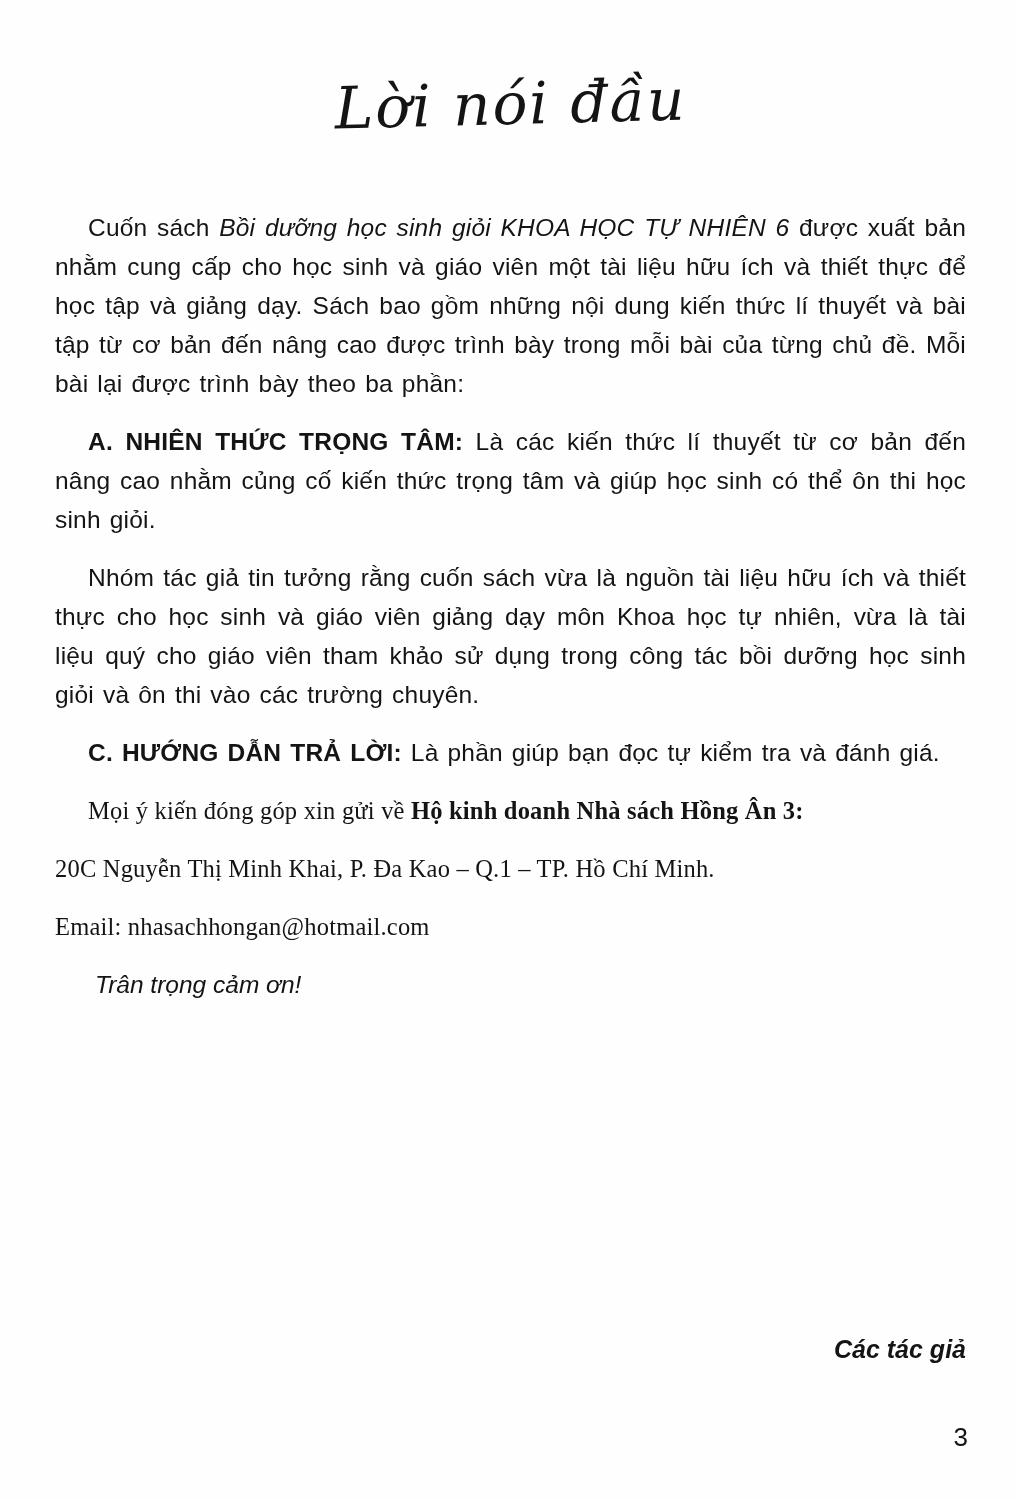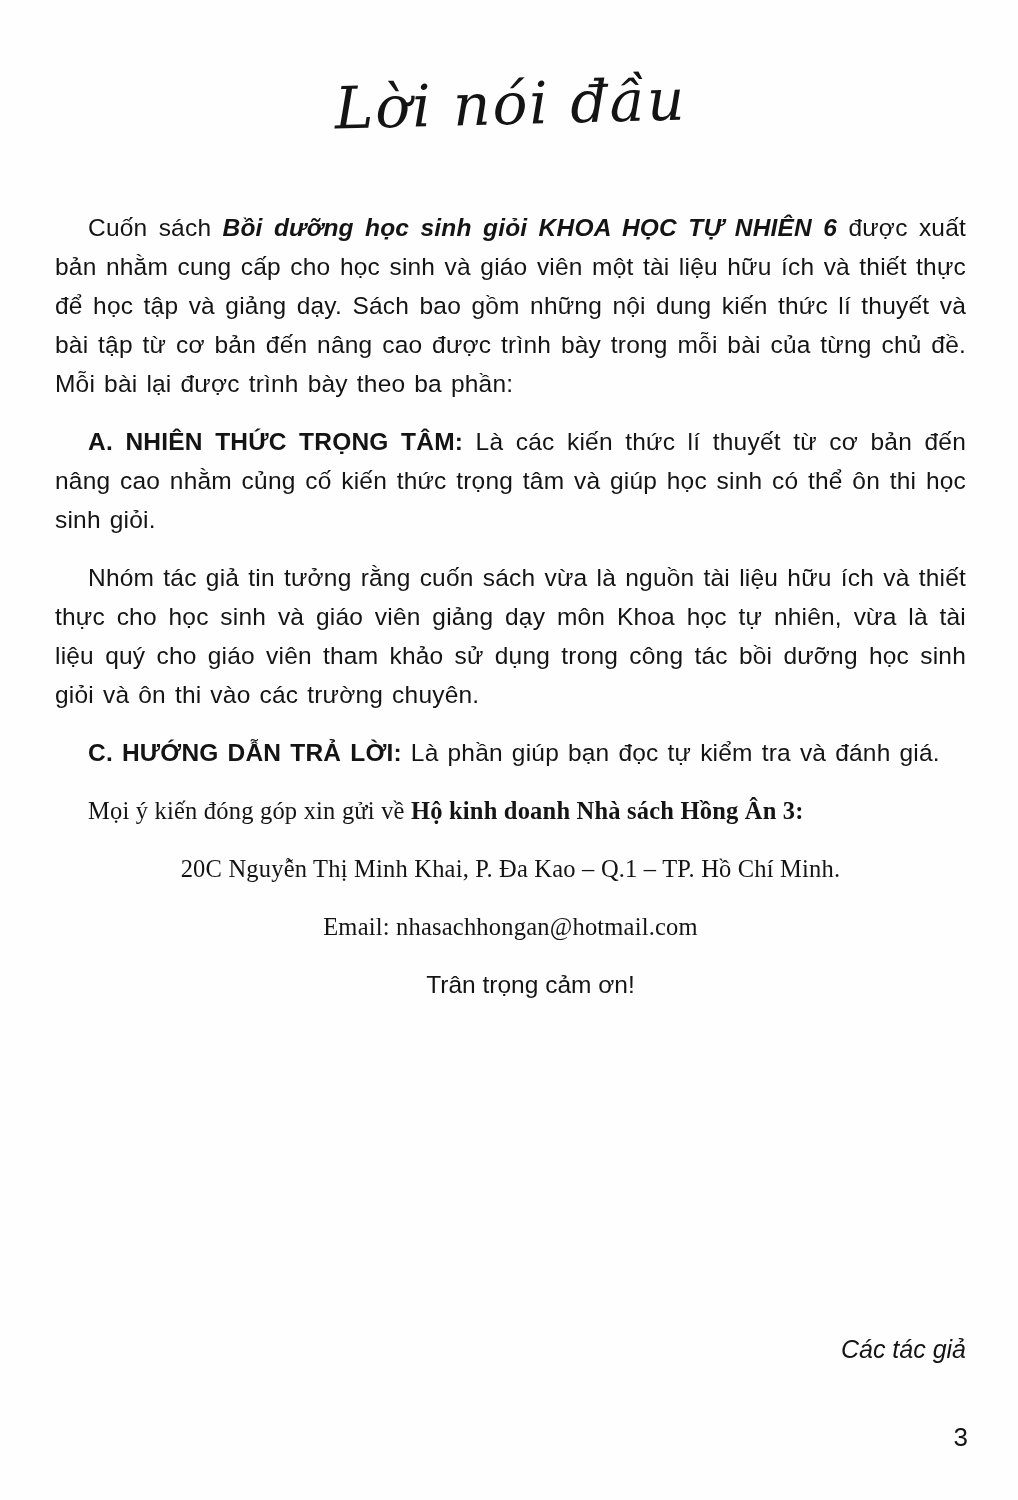--- a/index.html
+++ b/index.html
@@ -35,48 +35,47 @@
     text-align: justify;
     text-indent: 33px;
     margin: 0 0 19px 0;
     letter-spacing: 0.2px;
     word-spacing: 2px;
   }
   .para .lead {
     font-weight: bold;
   }
   .book-em {
-    font-weight: bold;
+    font-weight: normal;
     font-style: italic;
   }
   .contact-line {
     font-size: 24.5px;
     line-height: 39px;
     margin: 4px 0 19px 0;
     letter-spacing: 0.2px;
     font-family: Liberation Serif, serif;
   }
   .centered {
-    text-align: center;
     text-indent: 0;
   }
   .indented {
     text-indent: 33px;
   }
   .thanks {
+    font-style: italic;
     font-size: 24.5px;
     line-height: 39px;
     margin: 10px 0 0 40px;
-    text-align: center;
   }
   .signature {
     position: absolute;
     right: 52px;
     top: 1335px;
-    font-weight: normal;
+    font-weight: bold;
     font-style: italic;
     font-size: 25px;
   }
   .page-number {
     position: absolute;
     right: 50px;
     top: 1422px;
     font-size: 26px;
   }
 </style>

